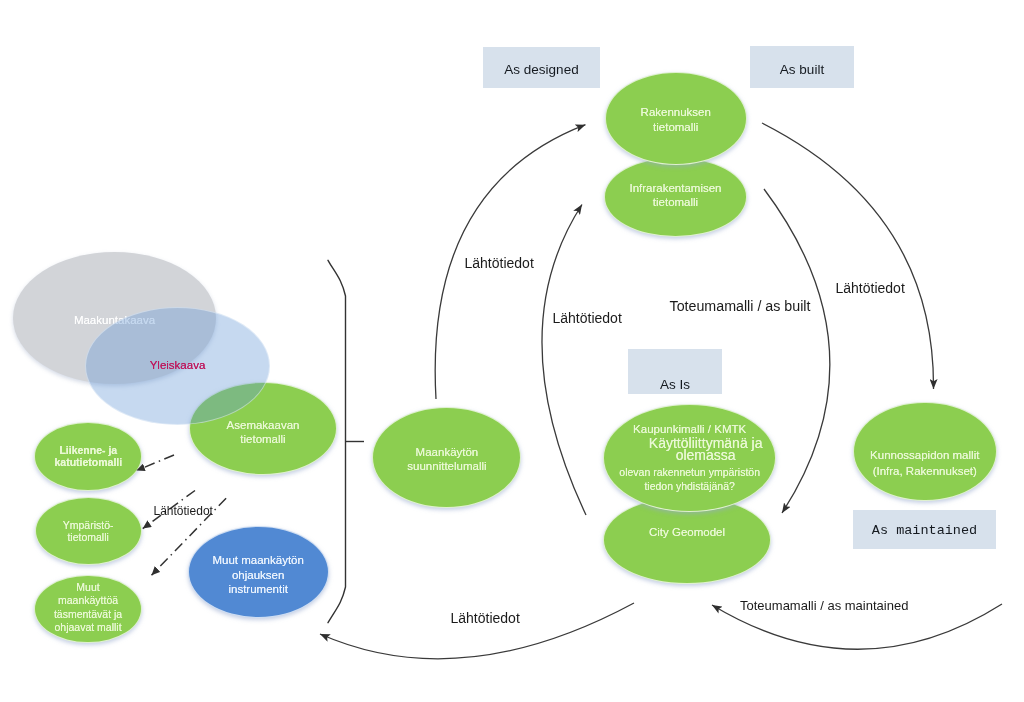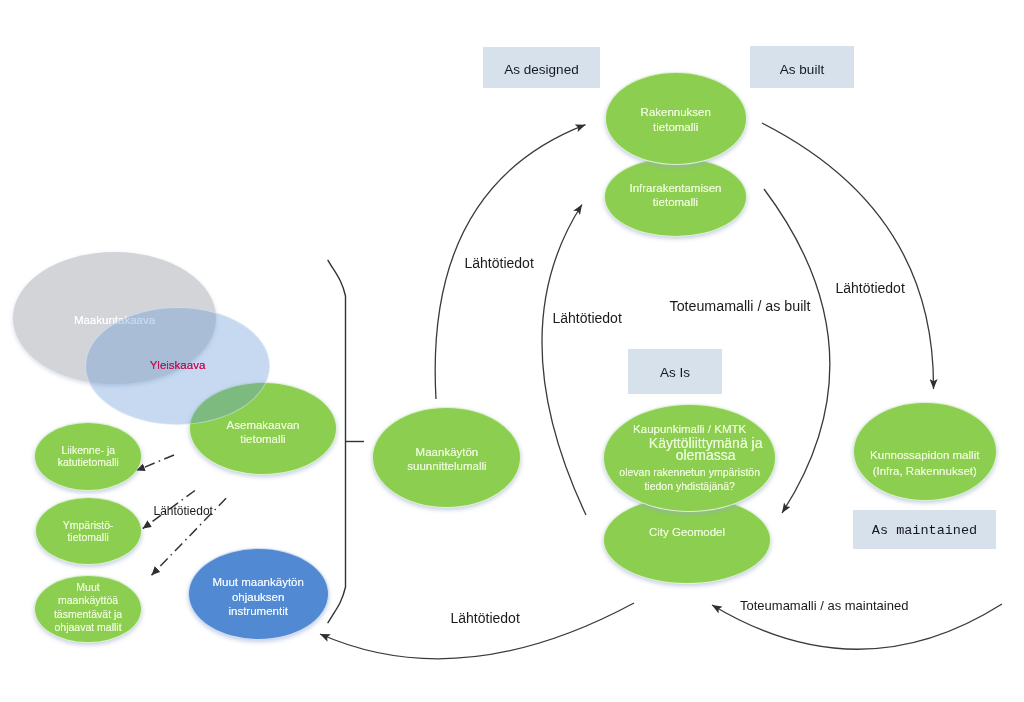--- a/index.html
+++ b/index.html
@@ -42,21 +42,21 @@
     <span class="ell-txt" style="line-height:14px;transform:translateY(3px);">
       <span>Asemakaavan</span><br>
       <span>tietomalli</span>
     </span>
   </div>
 
   <div class="ellipse ell-trans" style="left:85px;top:307px;width:185px;height:118px;z-index:12;">
     <span class="ell-txt" style="line-height:15px;transform:translateY(-1px);">Yleiskaava</span>
   </div>
 
-  <div class="ellipse ell-green" style="left:34.3px;top:422px;width:108px;height:68.5px;z-index:14;">
+  <div class="ellipse ell-green" style="left:34.3px;top:422px;width:108px;height:68.5px;z-index:14;font-weight:bold;">
     <span class="ell-txt" style="font-size:10.5px;line-height:12.5px;transform:translateY(-0.17px);">
       <span>Liikenne- ja</span><br>
       <span>katutietomalli</span>
     </span>
   </div>
 
   <div class="ellipse ell-green" style="left:34.5px;top:497.4px;width:107.3px;height:68px;z-index:14;">
     <span class="ell-txt" style="font-size:10.5px;line-height:12.3px;transform:translateY(-0.22px);">
       <span>Ympäristö-</span><br>
       <span>tietomalli</span>
@@ -65,21 +65,21 @@
 
   <div class="ellipse ell-green" style="left:34.4px;top:574.6px;width:107.3px;height:68.6px;z-index:14;">
     <span class="ell-txt" style="font-size:10.5px;line-height:13.5px;transform:translateY(-1.0px);">
       <span>Muut</span><br>
       <span>maankäyttöä</span><br>
       <span>täsmentävät ja</span><br>
       <span>ohjaavat mallit</span>
     </span>
   </div>
 
-  <div class="ellipse ell-blue" style="left:187.5px;top:548px;width:141.4px;height:92.4px;z-index:14;">
+  <div class="ellipse ell-blue" style="left:187.5px;top:526px;width:141.4px;height:92.4px;z-index:14;">
     <span class="ell-txt" style="line-height:14.6px;transform:translateY(3px);">
       <span>Muut maankäytön</span><br>
       <span>ohjauksen</span><br>
       <span>instrumentit</span>
     </span>
   </div>
 
   <div class="ellipse ell-green" style="left:372.4px;top:406.9px;width:149.1px;height:101.2px;z-index:14;">
     <span class="ell-txt" style="line-height:14.4px;transform:translateY(1.9px);">
       <span>Maankäytön</span><br>
@@ -123,21 +123,21 @@
 
 
   <div class="phase-label" style="left:483px;top:47px;width:117px;height:41px;padding-top:5px;">
       <span>As designed</span>
     </div>
 
   <div class="phase-label" style="left:750px;top:46px;width:104px;height:42px;padding-top:5px;">
       <span>As built</span>
     </div>
 
-  <div class="phase-label" style="left:628px;top:349px;width:94px;height:45px;padding-top:2px;">
+  <div class="phase-label" style="left:628px;top:349px;width:94px;height:45px;padding-top:2px;align-items:flex-end;">
       <span>As Is</span>
     </div>
 
   <div class="phase-label" style="left:853px;top:510px;width:143px;height:39px;padding-top:3px;font-family:Liberation Mono, monospace;">
       <span>As maintained</span>
     </div>
 
   <svg class="layer" id="arrows" viewBox="0 0 1024 702" style="z-index:40;">
     <defs>
       <marker id="ah" viewBox="0 0 10 8" refX="10" refY="4" markerWidth="7.7" markerHeight="6.2" orient="auto-start-reverse" markerUnits="strokeWidth">

